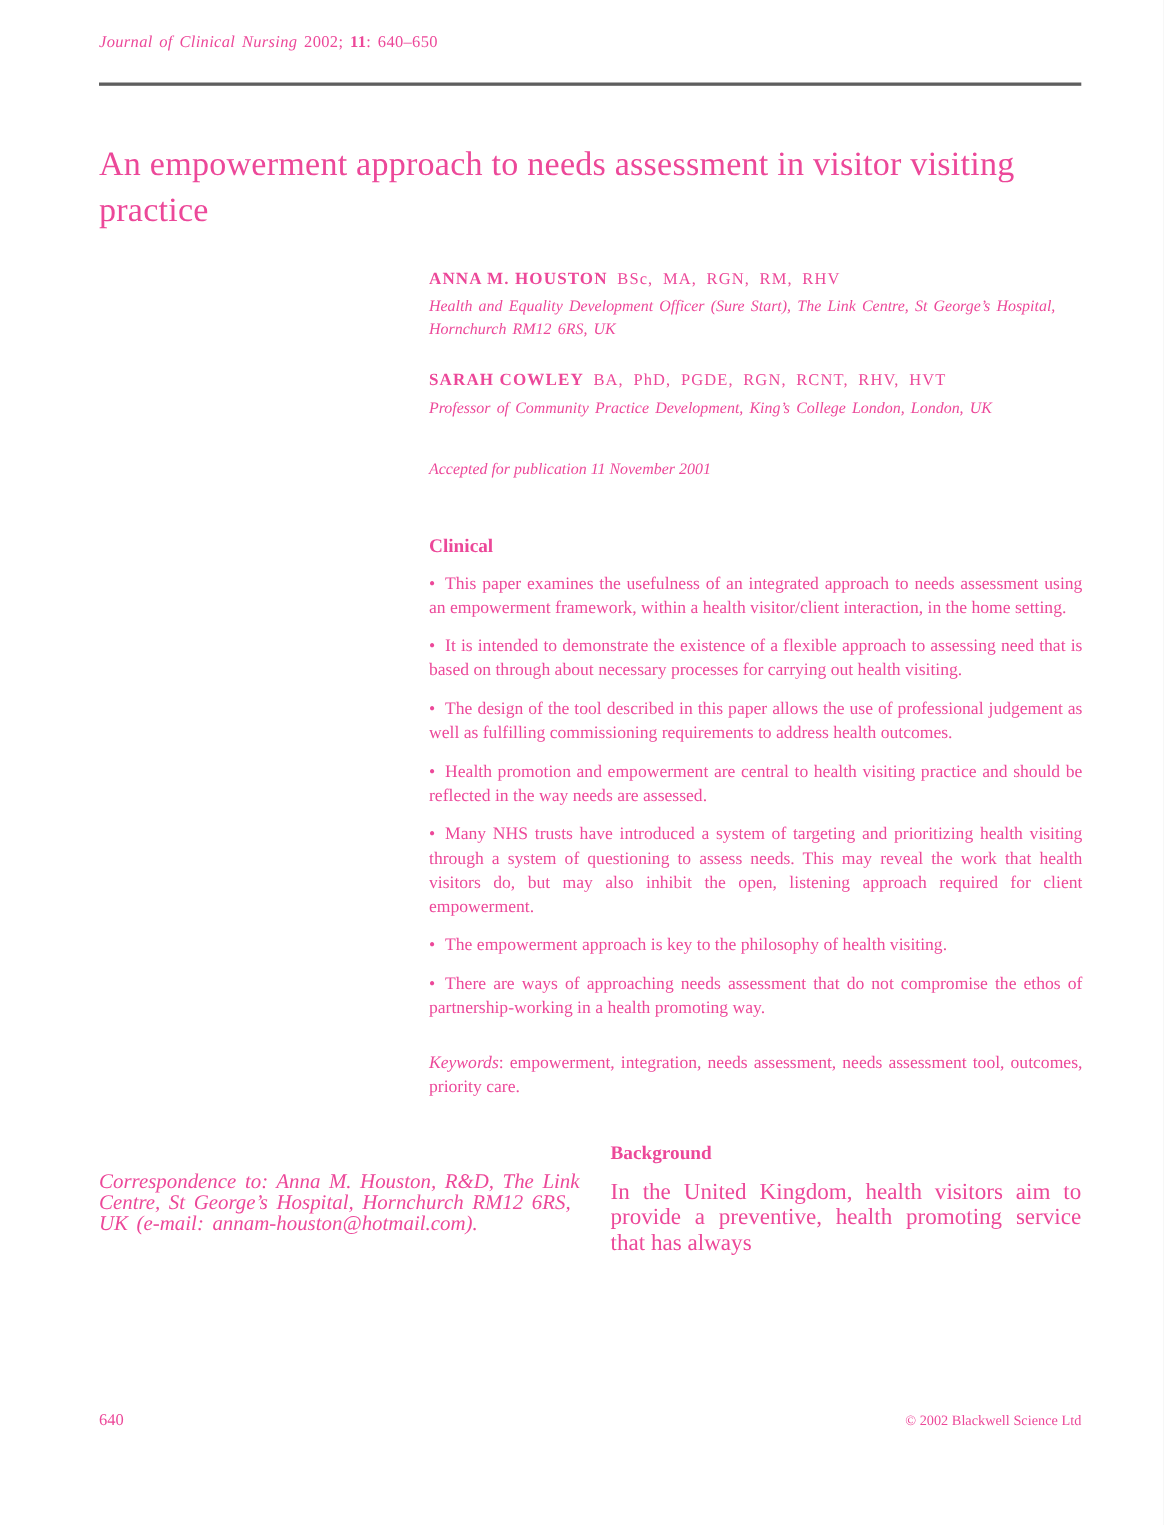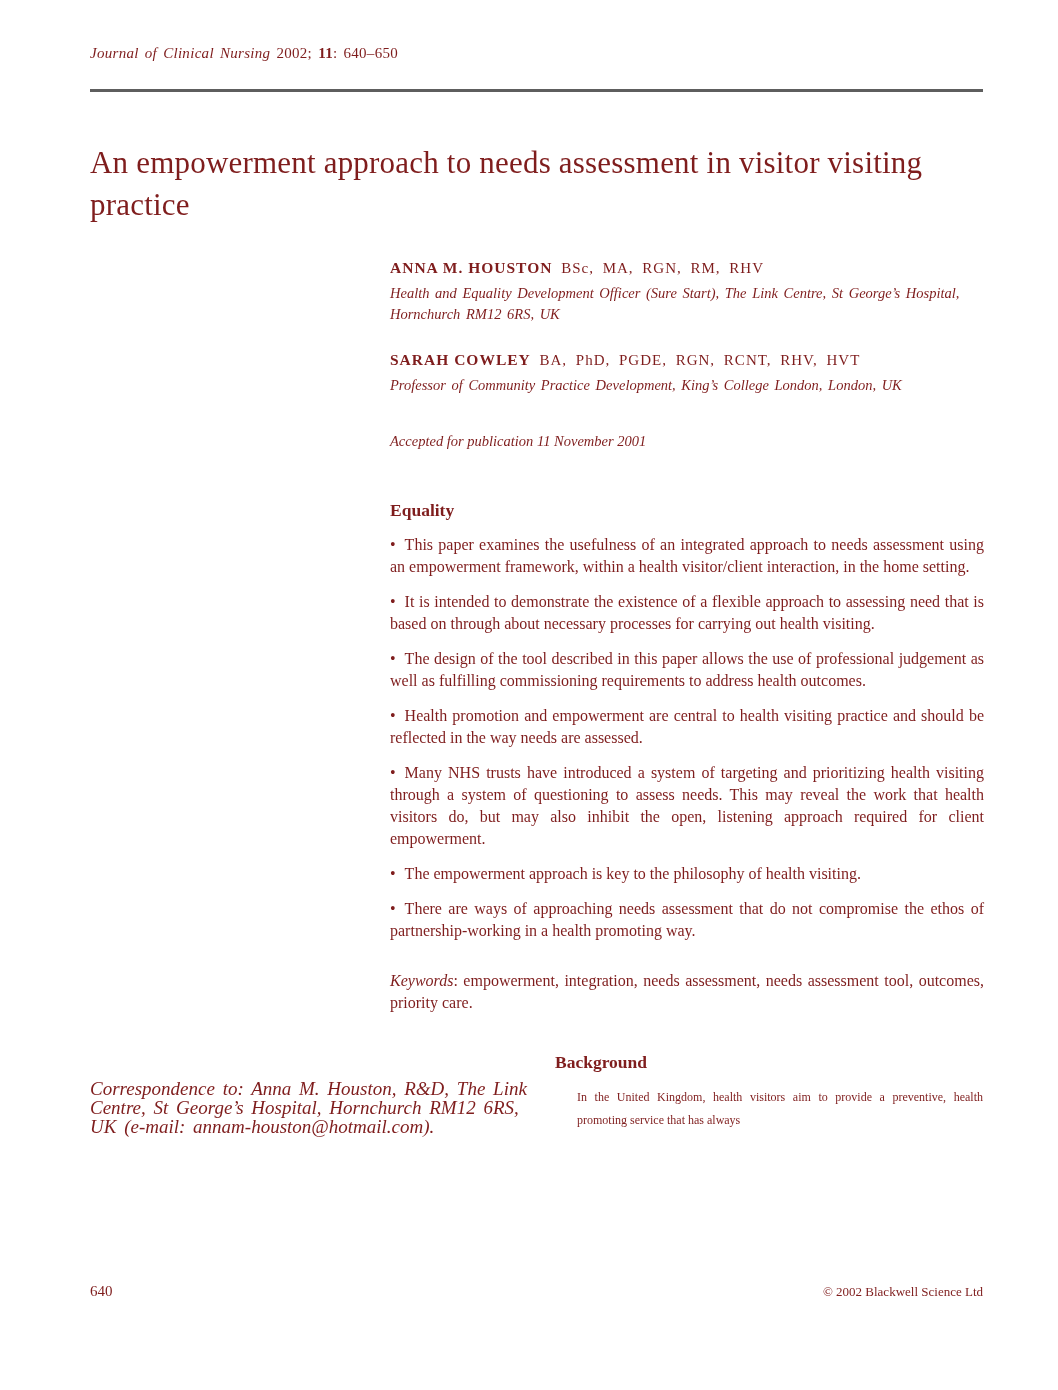--- a/index.html
+++ b/index.html
@@ -3,23 +3,23 @@
 <meta charset="utf-8">
 <style>
   * { margin: 0; padding: 0; box-sizing: border-box; }
   html, body { background: #e8e8e8; }
   .page {
     position: relative;
     width: 1058px;
     height: 1390px;
     margin: 0 auto;
     background: #ffffff;
-    color: #7f1d1d;
+    color: #ec4899;
     font-family: "Liberation Serif", "DejaVu Serif", serif;
-    padding: 45px 75px 0 90px;
+    padding: 31px 75px 0 90px;
     overflow: hidden;
   }
   
   .journal-line {
     font-size: 15px;
     letter-spacing: 0.3px;
     word-spacing: 2px;
   }
   .journal-line .jname { font-style: italic; }
   .journal-line .vol { font-weight: bold; }
@@ -94,24 +94,23 @@
   .body-col {
     margin-left: 27px;
     width: 428px;
   }
   .section-head {
     font-size: 17.5px;
     font-weight: bold;
   }
   .body-para {
     margin-top: 13px;
-    font-size: 12px;
+    font-size: 21px;
     line-height: 23px;
     text-align: justify;
-    margin-left: 22px;
   }
   
   .footer-row {
     position: absolute;
     left: 90px;
     right: 75px;
     top: 1283px;
     display: flex;
     justify-content: space-between;
     align-items: baseline;
@@ -138,21 +137,21 @@
       <div class="author-affil">Health and Equality Development Officer (Sure Start), The Link Centre, St George’s Hospital, Hornchurch RM12 6RS, UK</div>
     </div>
 
     <div class="author-block">
       <div class="author-name-line"><span class="author-name">SARAH COWLEY</span><span class="author-creds"> BA, PhD, PGDE, RGN, RCNT, RHV, HVT</span></div>
       <div class="author-affil">Professor of Community Practice Development, King’s College London, London, UK</div>
     </div>
 
     <div class="accepted-line">Accepted for publication 11 November 2001</div>
 
-    <h2 class="summary-head">Equality</h2>
+    <h2 class="summary-head">Clinical</h2>
 
     <p class="bullet">This paper examines the usefulness of an integrated approach to needs assessment using an empowerment framework, within a health visitor/client interaction, in the home setting.</p>
     <p class="bullet">It is intended to demonstrate the existence of a flexible approach to assessing need that is based on through about necessary processes for carrying out health visiting.</p>
     <p class="bullet">The design of the tool described in this paper allows the use of professional judgement as well as fulfilling commissioning requirements to address health outcomes.</p>
     <p class="bullet">Health promotion and empowerment are central to health visiting practice and should be reflected in the way needs are assessed.</p>
     <p class="bullet">Many NHS trusts have introduced a system of targeting and prioritizing health visiting through a system of questioning to assess needs. This may reveal the work that health visitors do, but may also inhibit the open, listening approach required for client empowerment.</p>
     <p class="bullet">The empowerment approach is key to the philosophy of health visiting.</p>
     <p class="bullet">There are ways of approaching needs assessment that do not compromise the ethos of partnership-working in a health promoting way.</p>
 
     <p class="keywords-line"><span class="kw-label">Keywords</span><span>: empowerment, integration, needs assessment, needs assessment tool, outcomes, priority care.</span></p>

